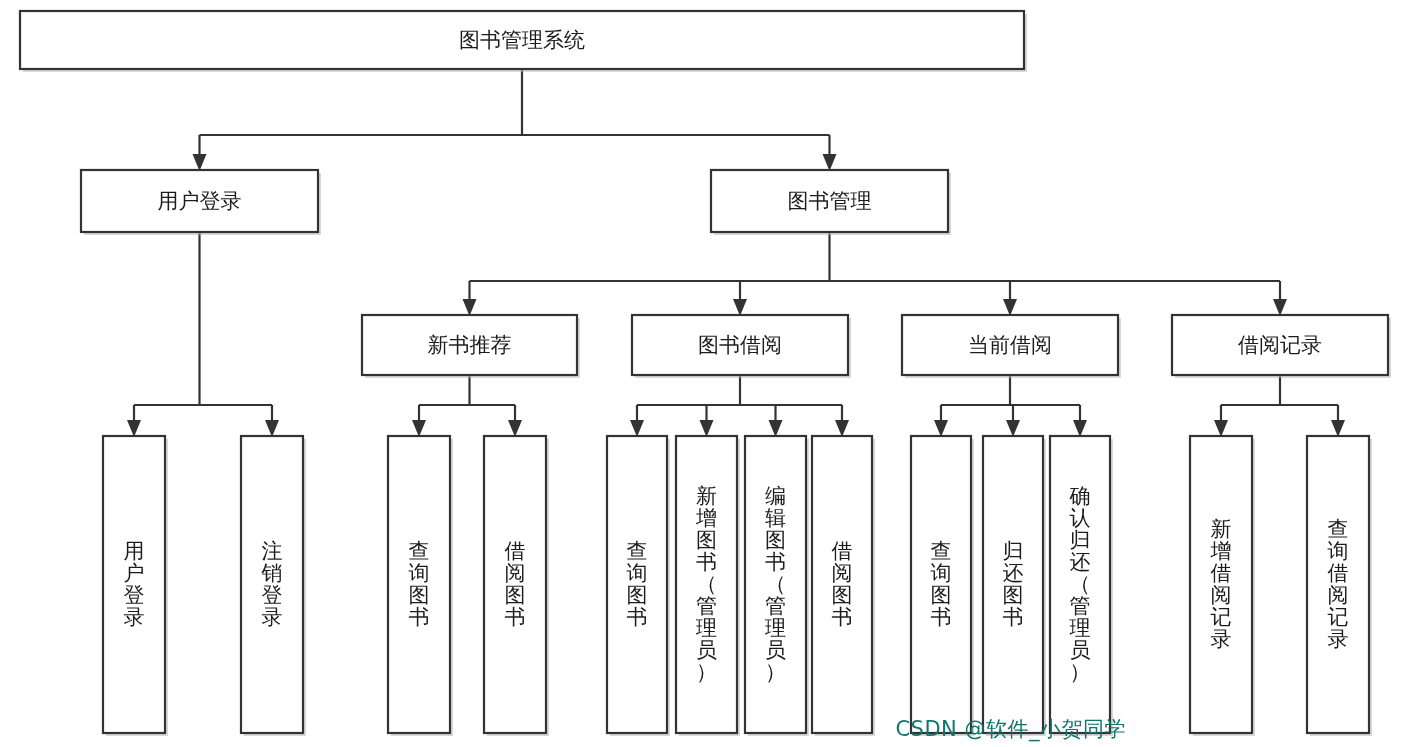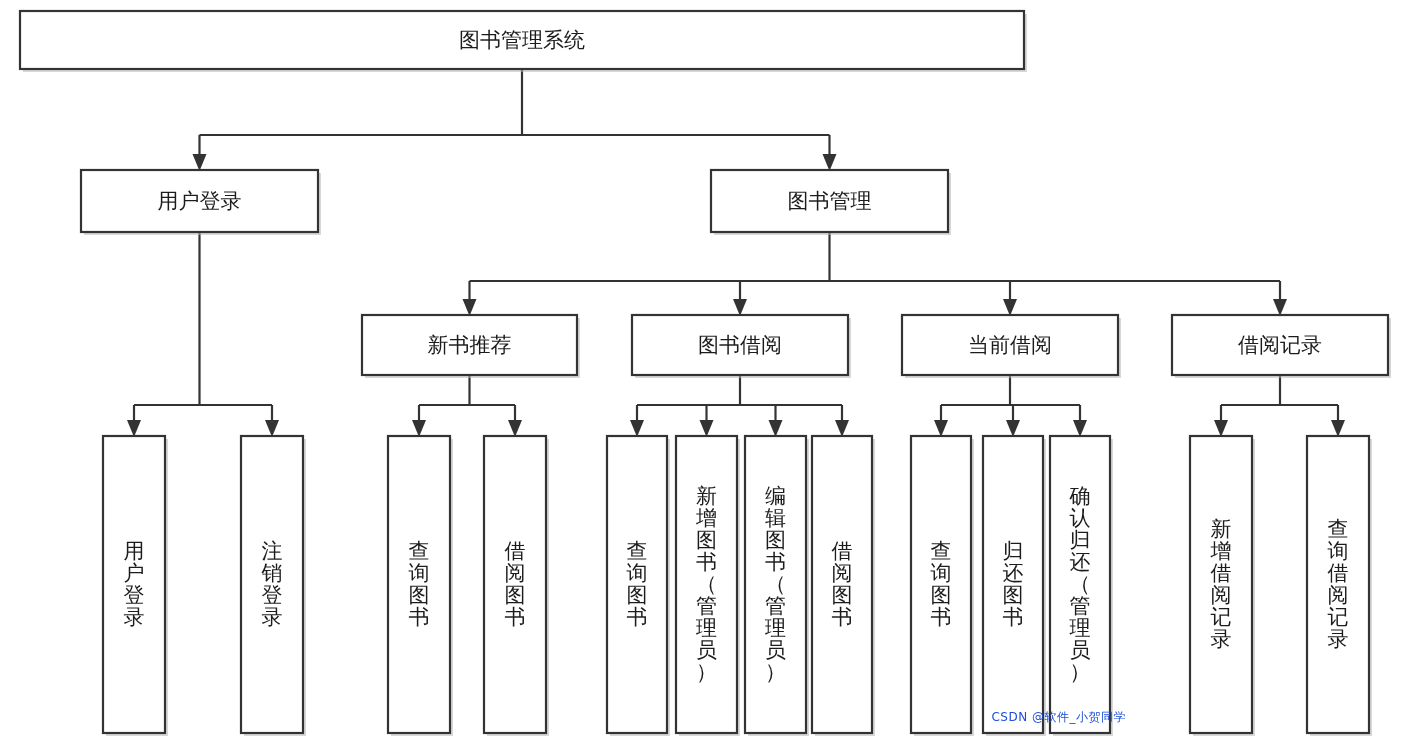--- a/index.html
+++ b/index.html
@@ -56,24 +56,24 @@
   }
   .node-label-v {
     font-family: "DejaVu Sans", "Liberation Sans", sans-serif;
     font-size: 21px;
     fill: #1c1c1c;
     text-anchor: middle;
   }
   .watermark-text {
     position: absolute;
     right: 8px;
-    bottom: 21px;
-    font-family: "DejaVu Sans", "Liberation Sans", sans-serif;
-    font-size: 12px;
-    color: #1d4ed8;
+    bottom: 4px;
+    font-family: "DejaVu Sans", "Liberation Sans", sans-serif;
+    font-size: 21px;
+    color: #0f766e;
     white-space: nowrap;
     letter-spacing: 0.5px;
     user-select: none;
   }
 </style>
 </head>
 <body>
 
 <div id="diagram-root">
   <svg id="diagram-svg" viewBox="0 0 1405 747" preserveAspectRatio="none">

